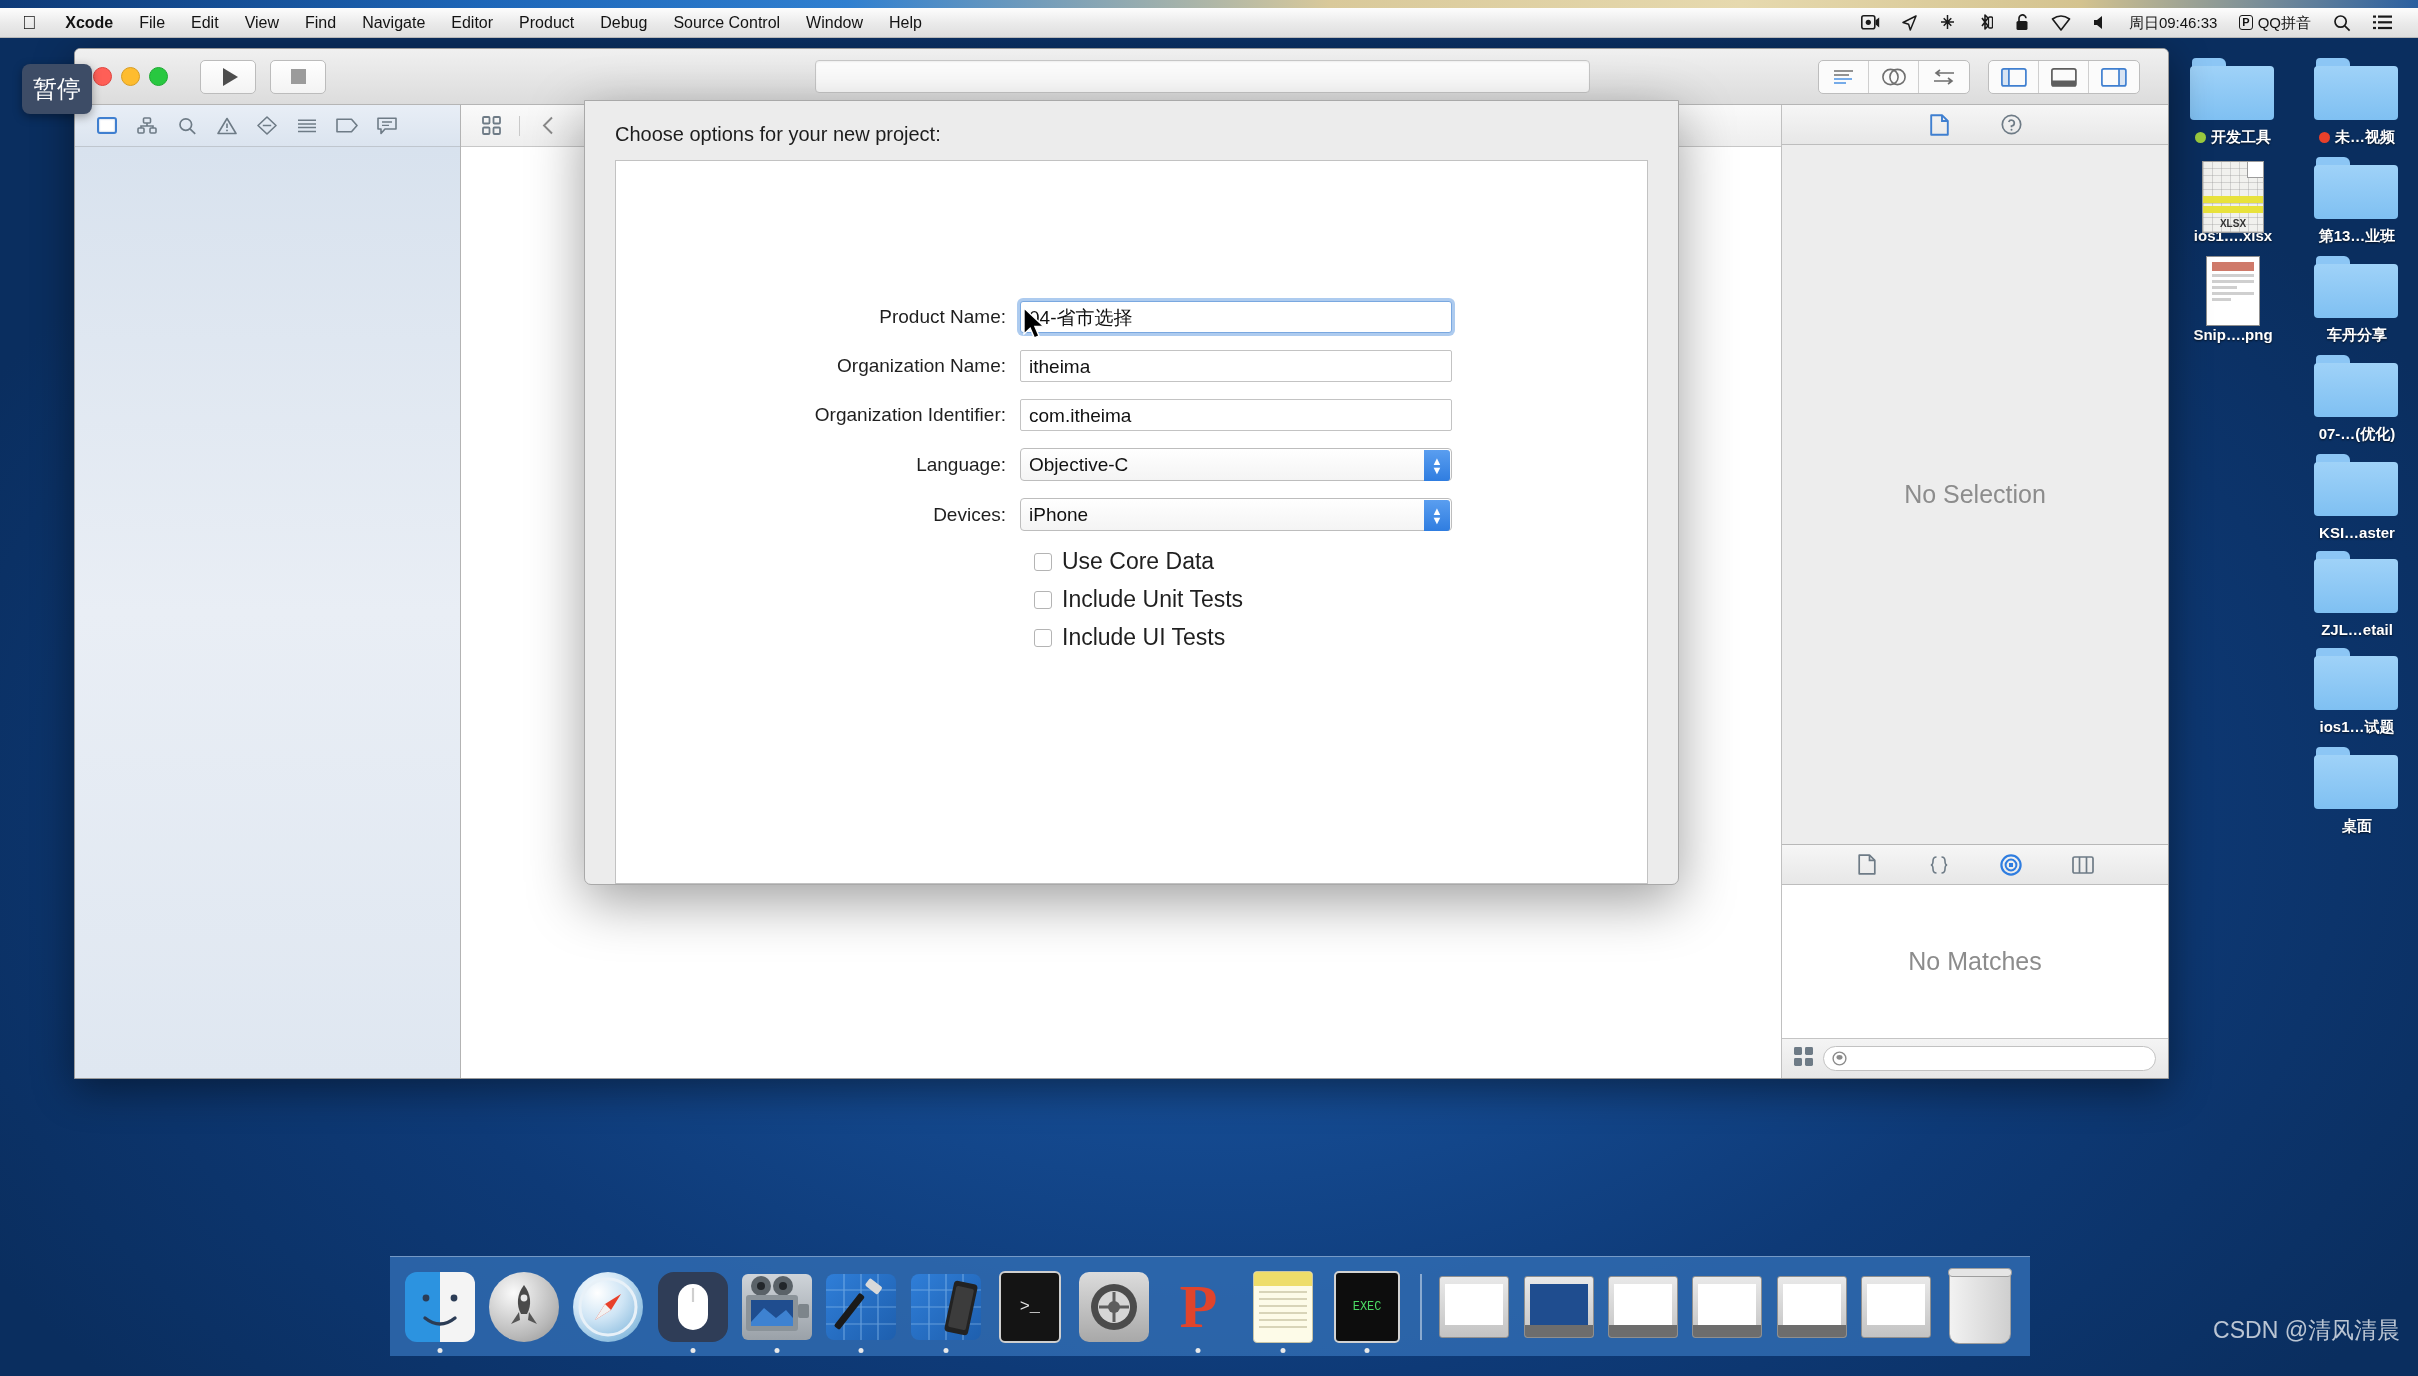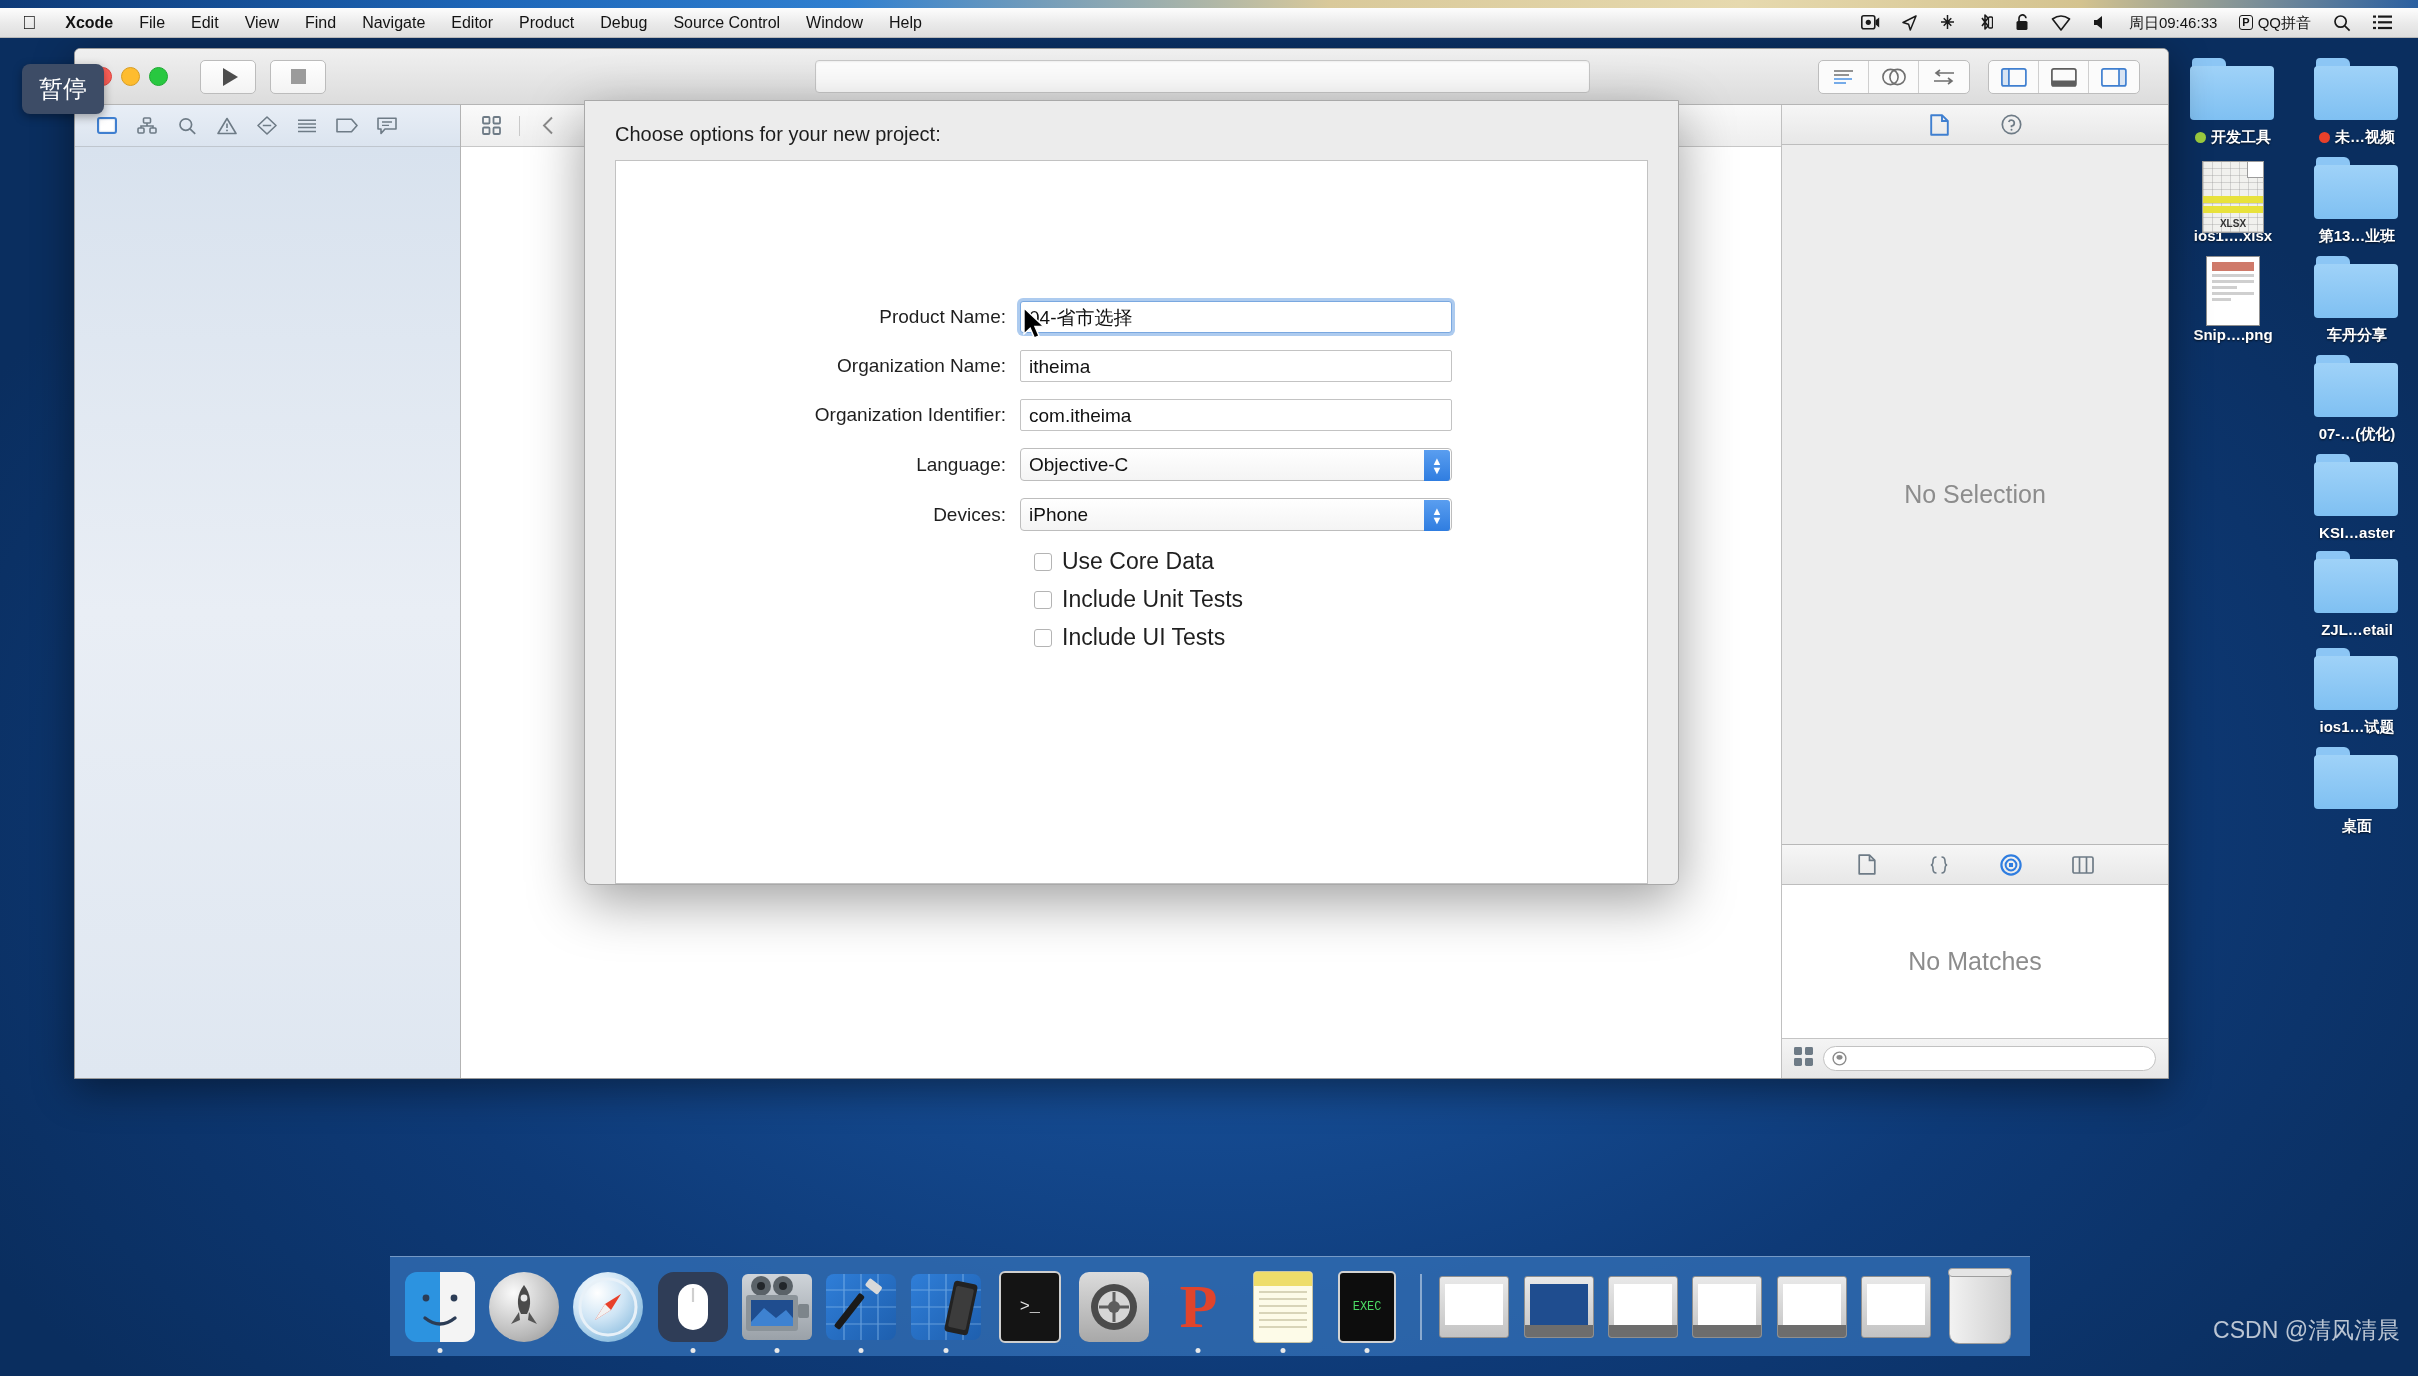--- a/index.html
+++ b/index.html
@@ -194,21 +194,21 @@
   }
   #btn-right { margin-left: auto; display: flex; gap: 18px; }
 
   
   #cursor { position: absolute; left: 1022px; top: 307px; z-index: 60; }
 
   
   #pause-badge {
     position: absolute; left: 22px; top: 64px; z-index: 70;
     background: #3d4c66; color: #fff; border-radius: 8px;
-    padding: 9px 17px; font-size: 24px;
+    padding: 9px 11px; font-size: 24px;
     box-shadow: 0 3px 10px rgba(0,0,0,.35);
   }
 
   
   #desktop-icons {
     position: absolute; right: 0; top: 46px; width: 250px; z-index: 10;
     display: grid; grid-template-columns: 1fr 1fr;
     column-gap: 6px; row-gap: 10px;
     padding: 12px 6px;
   }
@@ -265,21 +265,21 @@
   .di-safari { width: 70px; height: 70px; border-radius: 50%; background: radial-gradient(circle at 35% 30%, #ffffff, #cfe5f5 40%, #8fbfe0 75%, #5f93bd); position: relative; }
   .di-mouse { width: 70px; height: 70px; border-radius: 16px; background: #2f3d57; display:flex; align-items:center; justify-content:center; }
   .di-quicktime { width: 70px; height: 66px; background: linear-gradient(180deg,#cfd4d9,#9aa1a8); border-radius: 6px; position: relative; }
   .di-xcode { width: 70px; height: 66px; background: linear-gradient(135deg,#2f7ed8,#1e5fae); border-radius: 8px; position: relative; }
   .di-terminal { width: 62px; height: 72px; background: #141414; border: 2px solid #cfcfcf; border-radius: 6px; color: #e6e6e6; font-family: "Liberation Mono", monospace; font-size: 17px; display:flex; align-items:center; justify-content:center; }
   .di-syspref { width: 70px; height: 70px; background: linear-gradient(180deg,#dcdcdc,#a8a8a8); border-radius: 10px; display:flex; align-items:center; justify-content:center; }
   .di-ppt { width: 58px; height: 72px; display:flex; align-items:center; justify-content:center; color: #e0442c; font-size: 62px; font-weight: bold; font-family: "Liberation Serif", serif; }
   .di-notes { width: 60px; height: 72px; background: #fdfbe8; border: 1px solid #c9c6a8; border-radius: 4px; position: relative; overflow: hidden; }
   .di-notes .top { height: 14px; background: #eedd6a; }
   .di-notes .ln { height: 2px; background: #d8d4b8; margin: 5px 5px 0 5px; }
-  .di-exec { width: 58px; height: 72px; background: #0d0d0d; border: 2px solid #d2d2d2; border-radius: 5px; color: #4cd964; font-family: "Liberation Mono", monospace; font-size: 12px; display:flex; align-items:center; justify-content:center; }
+  .di-exec { width: 66px; height: 72px; background: #0d0d0d; border: 2px solid #d2d2d2; border-radius: 5px; color: #4cd964; font-family: "Liberation Mono", monospace; font-size: 12px; display:flex; align-items:center; justify-content:center; }
   .di-mini { width: 70px; height: 62px; background: linear-gradient(180deg,#e9e9e9,#c3c3c3); border: 1px solid #8f8f8f; border-radius: 3px; position: relative; overflow: hidden; }
   .di-mini .inner { position: absolute; left: 5px; top: 7px; right: 5px; bottom: 12px; background: #fff; }
   .di-mini .base { position:absolute; left: 0; right: 0; bottom: 0; height: 12px; background: #6d6d6d; }
   .di-trash { width: 62px; height: 74px; background: linear-gradient(90deg,#f2f2f2,#cfcfcf); border-radius: 4px 4px 10px 10px; border: 1px solid #9e9e9e; position: relative; }
   .di-trash .lid { position: absolute; left: -2px; top: -3px; right: -2px; height: 9px; background: #e5e5e5; border: 1px solid #9e9e9e; border-radius: 4px; }
 
   #watermark {
     position: absolute; right: 18px; bottom: 30px; z-index: 80;
     color: rgba(255,255,255,.72); font-size: 23px;
   }

